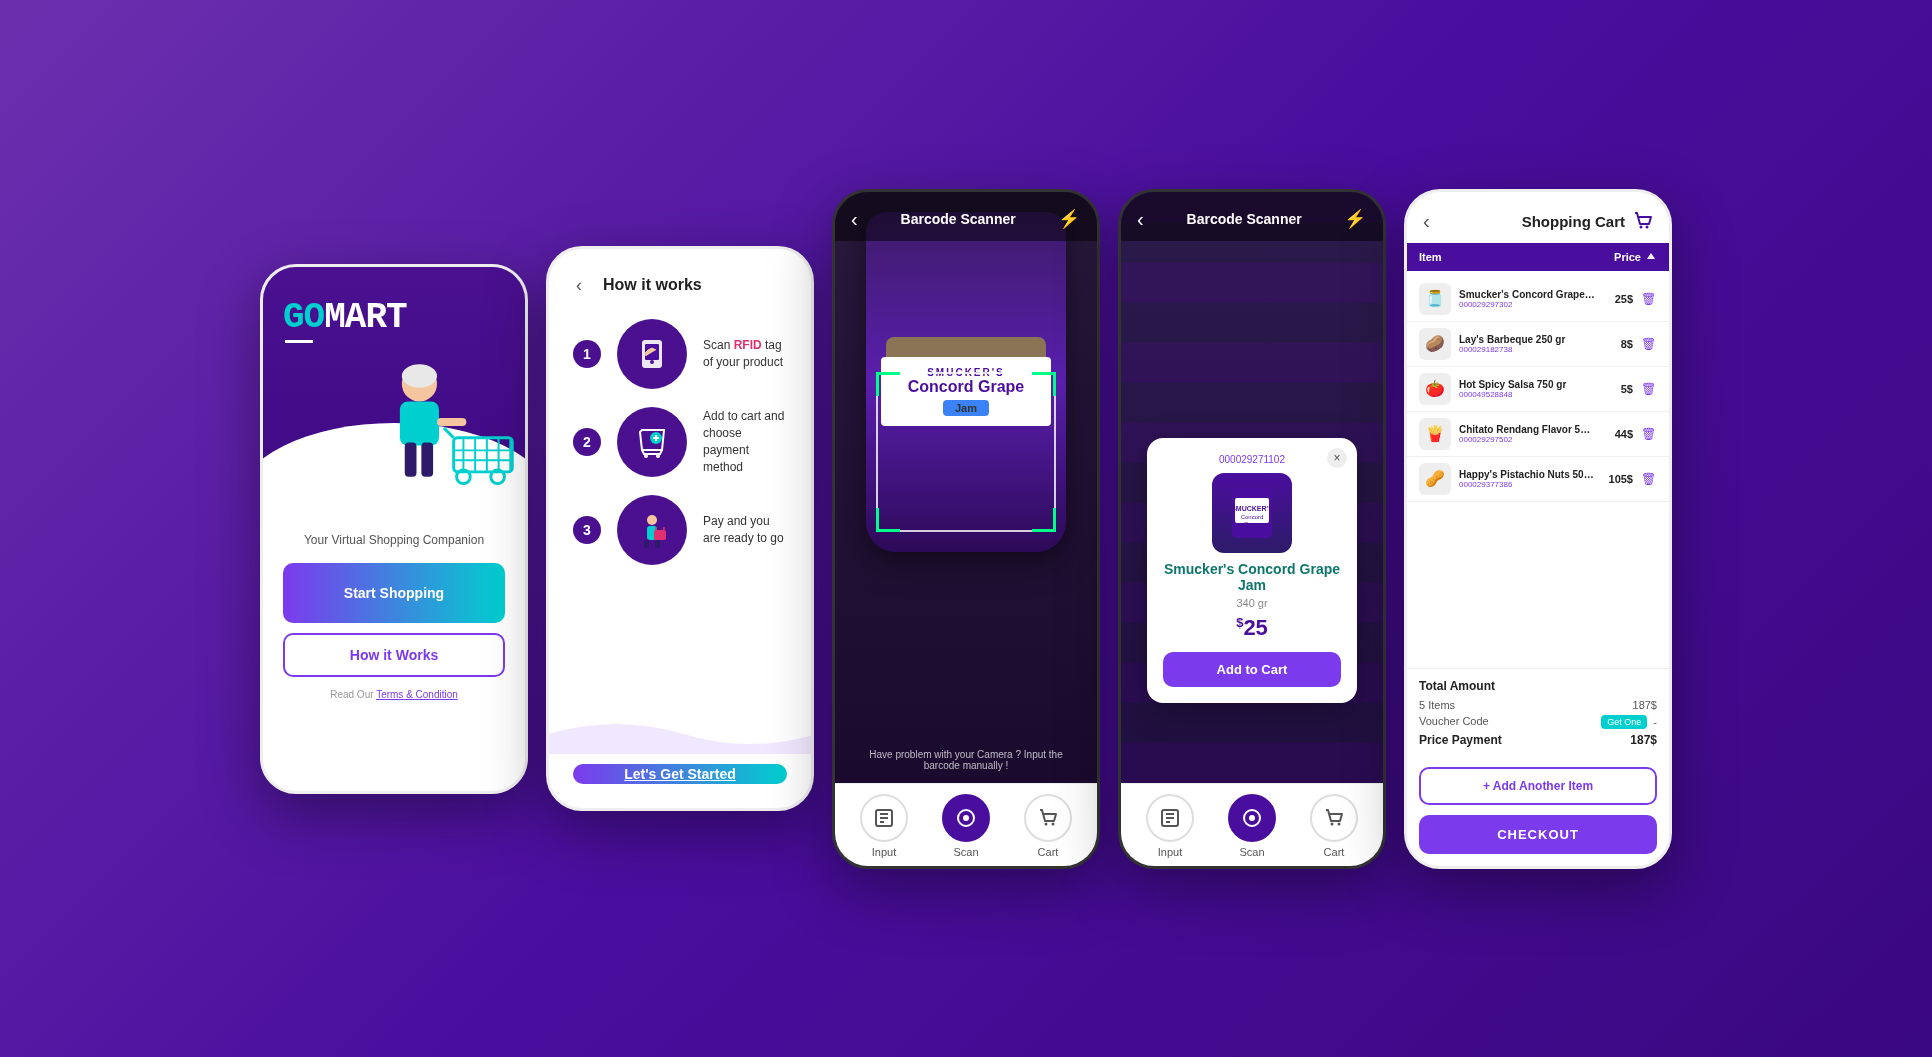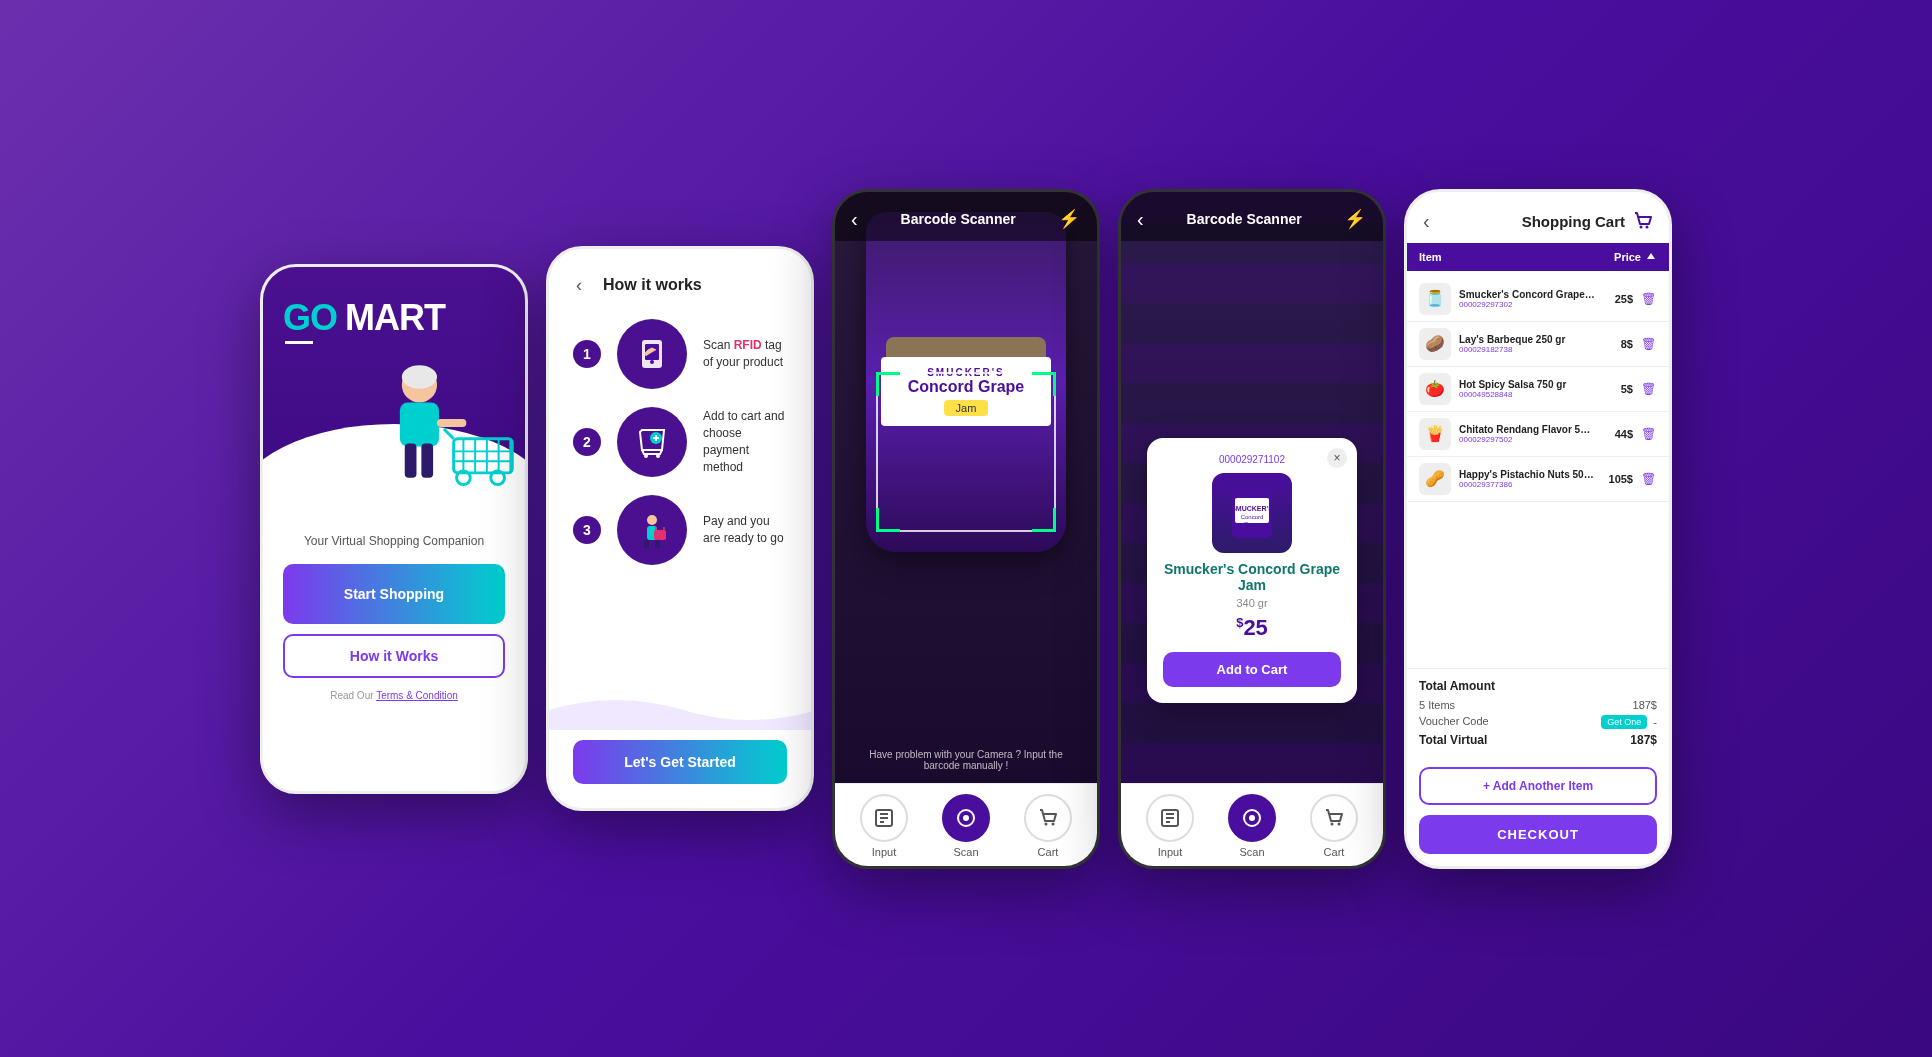--- a/index.html
+++ b/index.html
@@ -39,21 +39,22 @@
       align-items: center;
       border: 3px solid #eee;
     }
     .screen1-header {
       padding: 30px 20px 0;
       width: 100%;
     }
     .logo-container {
       display: flex;
       align-items: center;
-      gap: 8px;
+      gap: 0;
+      font-family: Liberation Mono, monospace;
     }
     .logo-go {
       font-size: 36px;
       font-weight: 900;
       color: #00CFCF;
       letter-spacing: -1px;
     }
     .logo-mart {
       font-size: 36px;
       font-weight: 900;
@@ -197,29 +198,30 @@
       font-size: 12px;
       color: #333;
       line-height: 1.4;
     }
     .step-text .highlight {
       color: #E03070;
       font-weight: 700;
     }
     .btn-get-started {
       margin: 10px 24px 24px;
-      padding: 14px;
+      padding: 2px;
       background: linear-gradient(90deg, #7C3AED, #00CFCF);
       border: none;
       border-radius: 10px;
       color: white;
       font-size: 14px;
       font-weight: 700;
       cursor: pointer;
       width: calc(100% - 48px);
+      text-decoration: underline;
     }
 
     
     .screen3 {
       width: 268px;
       height: 620px;
       background: #222;
       display: flex;
       flex-direction: column;
       border: 3px solid #333;
@@ -650,21 +652,21 @@
 
     <div style="flex:1;position:relative;overflow:hidden;background:linear-gradient(180deg,#2a1a3e 0%,#1a0a2e 100%);height:530px;">
 
       <div style="position:absolute;top:20px;left:50%;transform:translateX(-50%);width:200px;height:340px;background:linear-gradient(180deg,#3D1B69 0%,#5A1FAE 50%,#2D0A59 100%);border-radius:20px 20px 30px 30px;display:flex;flex-direction:column;align-items:center;justify-content:center;box-shadow:0 10px 30px rgba(0,0,0,0.5);">
 
         <div style="width:160px;height:20px;background:#8B7355;border-radius:8px 8px 0 0;margin-bottom:0;"></div>
 
         <div style="background:white;width:170px;padding:10px;text-align:center;border-radius:4px;">
           <div style="font-size:10px;font-weight:900;color:#4A0E9E;letter-spacing:2px;">SMUCKER'S</div>
           <div style="font-size:16px;font-weight:900;color:#4A0E9E;line-height:1.1;">Concord Grape</div>
-          <div style="background:#fde047;color:#333;font-size:11px;font-weight:400;border-radius:4px;padding:2px 12px;margin-top:4px;display:inline-block;">Jam</div>
+          <div style="background:#3b82f6;color:#333;font-size:11px;font-weight:700;border-radius:4px;padding:2px 12px;margin-top:4px;display:inline-block;">Jam</div>
         </div>
       </div>
 
       <div style="position:absolute;top:180px;left:50%;transform:translateX(-50%);width:180px;height:160px;border:2px solid rgba(255,255,255,0.8);border-radius:4px;">
         <div style="position:absolute;top:-2px;left:-2px;width:24px;height:24px;border-top:3px solid #00FF88;border-left:3px solid #00FF88;"></div>
         <div style="position:absolute;top:-2px;right:-2px;width:24px;height:24px;border-top:3px solid #00FF88;border-right:3px solid #00FF88;"></div>
         <div style="position:absolute;bottom:-2px;left:-2px;width:24px;height:24px;border-bottom:3px solid #00FF88;border-left:3px solid #00FF88;"></div>
         <div style="position:absolute;bottom:-2px;right:-2px;width:24px;height:24px;border-bottom:3px solid #00FF88;border-right:3px solid #00FF88;"></div>
       </div>
       <div style="position:absolute;bottom:12px;width:100%;text-align:center;font-size:10px;color:rgba(255,255,255,0.7);padding:0 16px;">Have problem with your Camera ? Input the barcode manually !</div>
@@ -852,21 +854,21 @@
         <span>187$</span>
       </div>
       <div class="summary-row">
         <span>Voucher Code</span>
         <div style="display:flex;align-items:center;gap:6px;">
           <span class="voucher-badge">Get One</span>
           <span>-</span>
         </div>
       </div>
       <div class="summary-row total">
-        <span>Total Virtual</span>
+        <span>Price Payment</span>
         <span>187$</span>
       </div>
     </div>
 
     <button class="btn-add-another">+ Add Another Item</button>
     <button class="btn-checkout">CHECKOUT</button>
   </div>
 
 </div>
 

